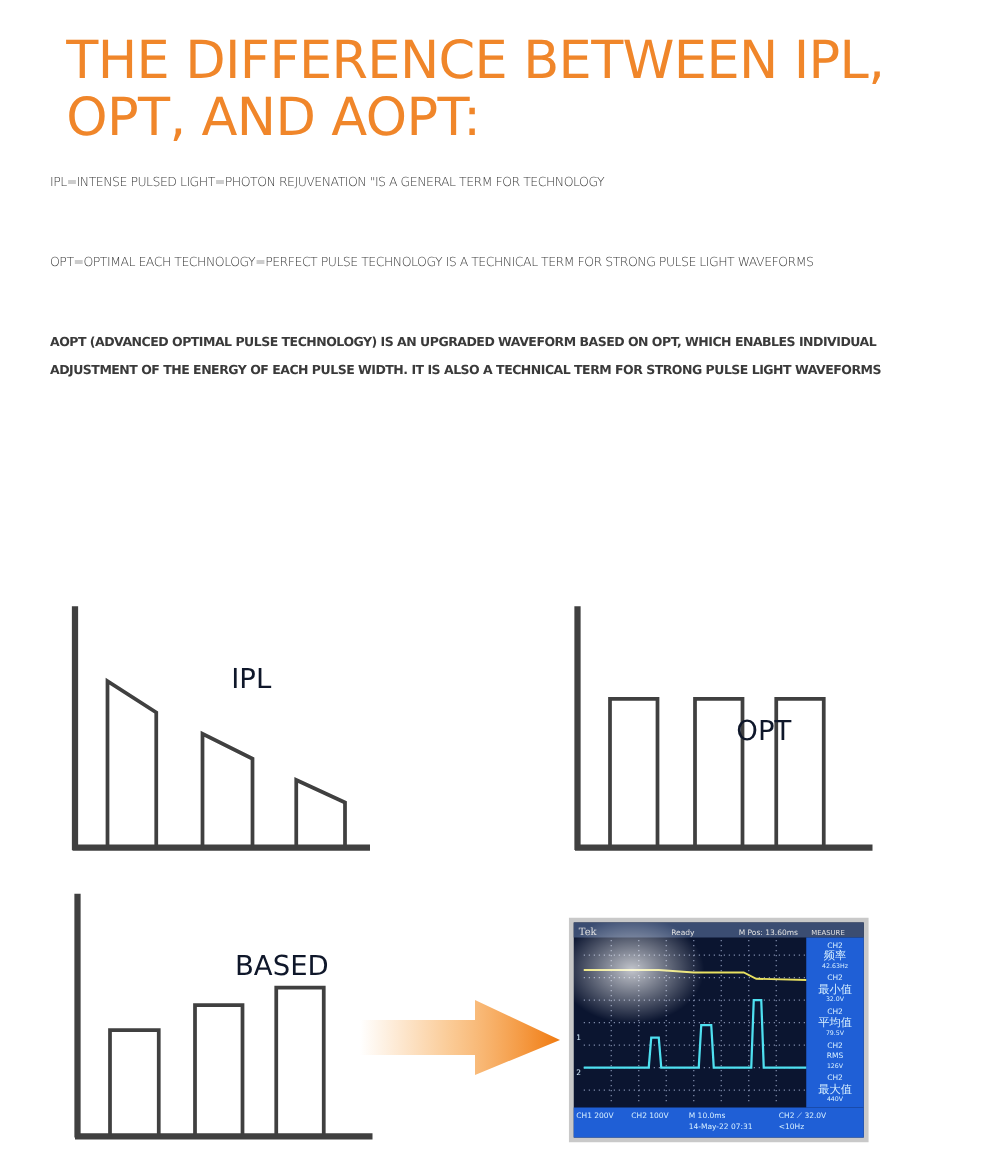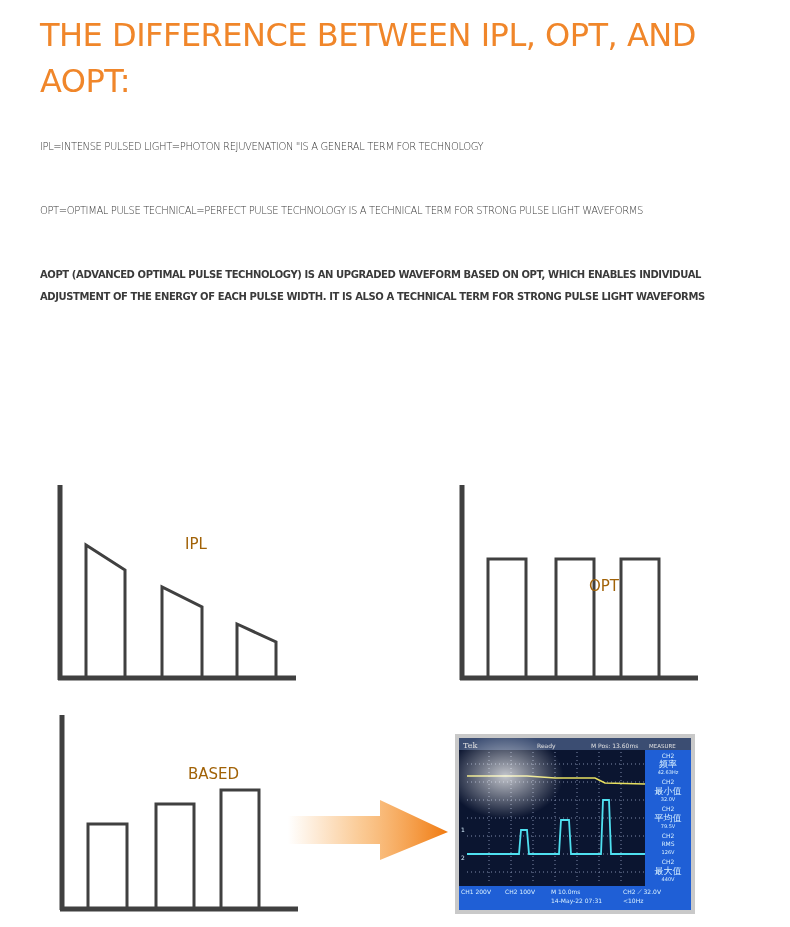--- a/index.html
+++ b/index.html
@@ -1,44 +1,44 @@
 <!DOCTYPE html>
 <html><head>
 <meta charset="utf-8">
 <style>
   html, body { margin: 0; padding: 0; background: #ffffff; }
   body { width: 790px; height: 927px; position: relative; overflow: hidden; font-family: "DejaVu Sans", sans-serif; }
   .title {
     position: absolute; left: 40px; top: 12px; width: 720px;
     color: #f0862a; font-family: "DejaVu Sans", sans-serif;
-    font-size: 32px; line-height: 46px; font-weight: normal; letter-spacing: -0.5px; margin: 0;
+    font-size: 42px; line-height: 46px; font-weight: normal; letter-spacing: -0.5px; margin: 13px;
   }
   .para {
     position: absolute; left: 40px; width: 680px;
     color: #3a3a3a; font-family: "DejaVu Sans", sans-serif; font-size: 10px; line-height: 22px;
     font-weight: 300; letter-spacing: -0.4px; margin: 0;
   }
   .p1 { top: 136px; }
   .p2 { top: 200px; }
   .p3 { top: 264px; font-weight: bold; }
   .panel { position: absolute; }
   .panel svg { display: block; }
   .panel-label {
-    position: absolute; color: #a16207; font-family: "DejaVu Sans", sans-serif; font-size: 15px; line-height: 24px;
+    position: absolute; color: #0f172a; font-family: "DejaVu Sans", sans-serif; font-size: 22px; line-height: 24px;
   }
   .scope { position: absolute; left: 455px; top: 734px; width: 240px; height: 180px; border-radius: 19px; }
   .arrow { position: absolute; left: 288px; top: 800px; width: 160px; height: 64px; }
 </style>
 </head>
 <body>
 
 <h1 class="title">THE DIFFERENCE BETWEEN IPL, OPT, AND AOPT:</h1>
 
 <p class="para p1">IPL=INTENSE PULSED LIGHT=PHOTON REJUVENATION "IS A GENERAL TERM FOR TECHNOLOGY</p>
-<p class="para p2">OPT=OPTIMAL PULSE TECHNICAL=PERFECT PULSE TECHNOLOGY IS A TECHNICAL TERM FOR STRONG PULSE LIGHT WAVEFORMS</p>
+<p class="para p2">OPT=OPTIMAL EACH TECHNOLOGY=PERFECT PULSE TECHNOLOGY IS A TECHNICAL TERM FOR STRONG PULSE LIGHT WAVEFORMS</p>
 <p class="para p3">AOPT (ADVANCED OPTIMAL PULSE TECHNOLOGY) IS AN UPGRADED WAVEFORM BASED ON OPT, WHICH ENABLES INDIVIDUAL ADJUSTMENT OF THE ENERGY OF EACH PULSE WIDTH. IT IS ALSO A TECHNICAL TERM FOR STRONG PULSE LIGHT WAVEFORMS</p>
 
 <div class="panel" style="left:50px;top:480px;width:250px;height:205px;">
   <svg width="250" height="205" viewBox="0 0 250 205">
     <line x1="10" y1="5" x2="10" y2="200" stroke="#404040" stroke-width="5"></line>
     <line x1="8" y1="198" x2="246" y2="198" stroke="#404040" stroke-width="5"></line>
     <polyline points="36,198 36,65 75,90 75,198" fill="none" stroke="#404040" stroke-width="3"></polyline>
     <polyline points="112,198 112,107 152,127 152,198" fill="none" stroke="#404040" stroke-width="3"></polyline>
     <polyline points="187,198 187,144 226,162 226,198" fill="none" stroke="#404040" stroke-width="3"></polyline>
   </svg>

